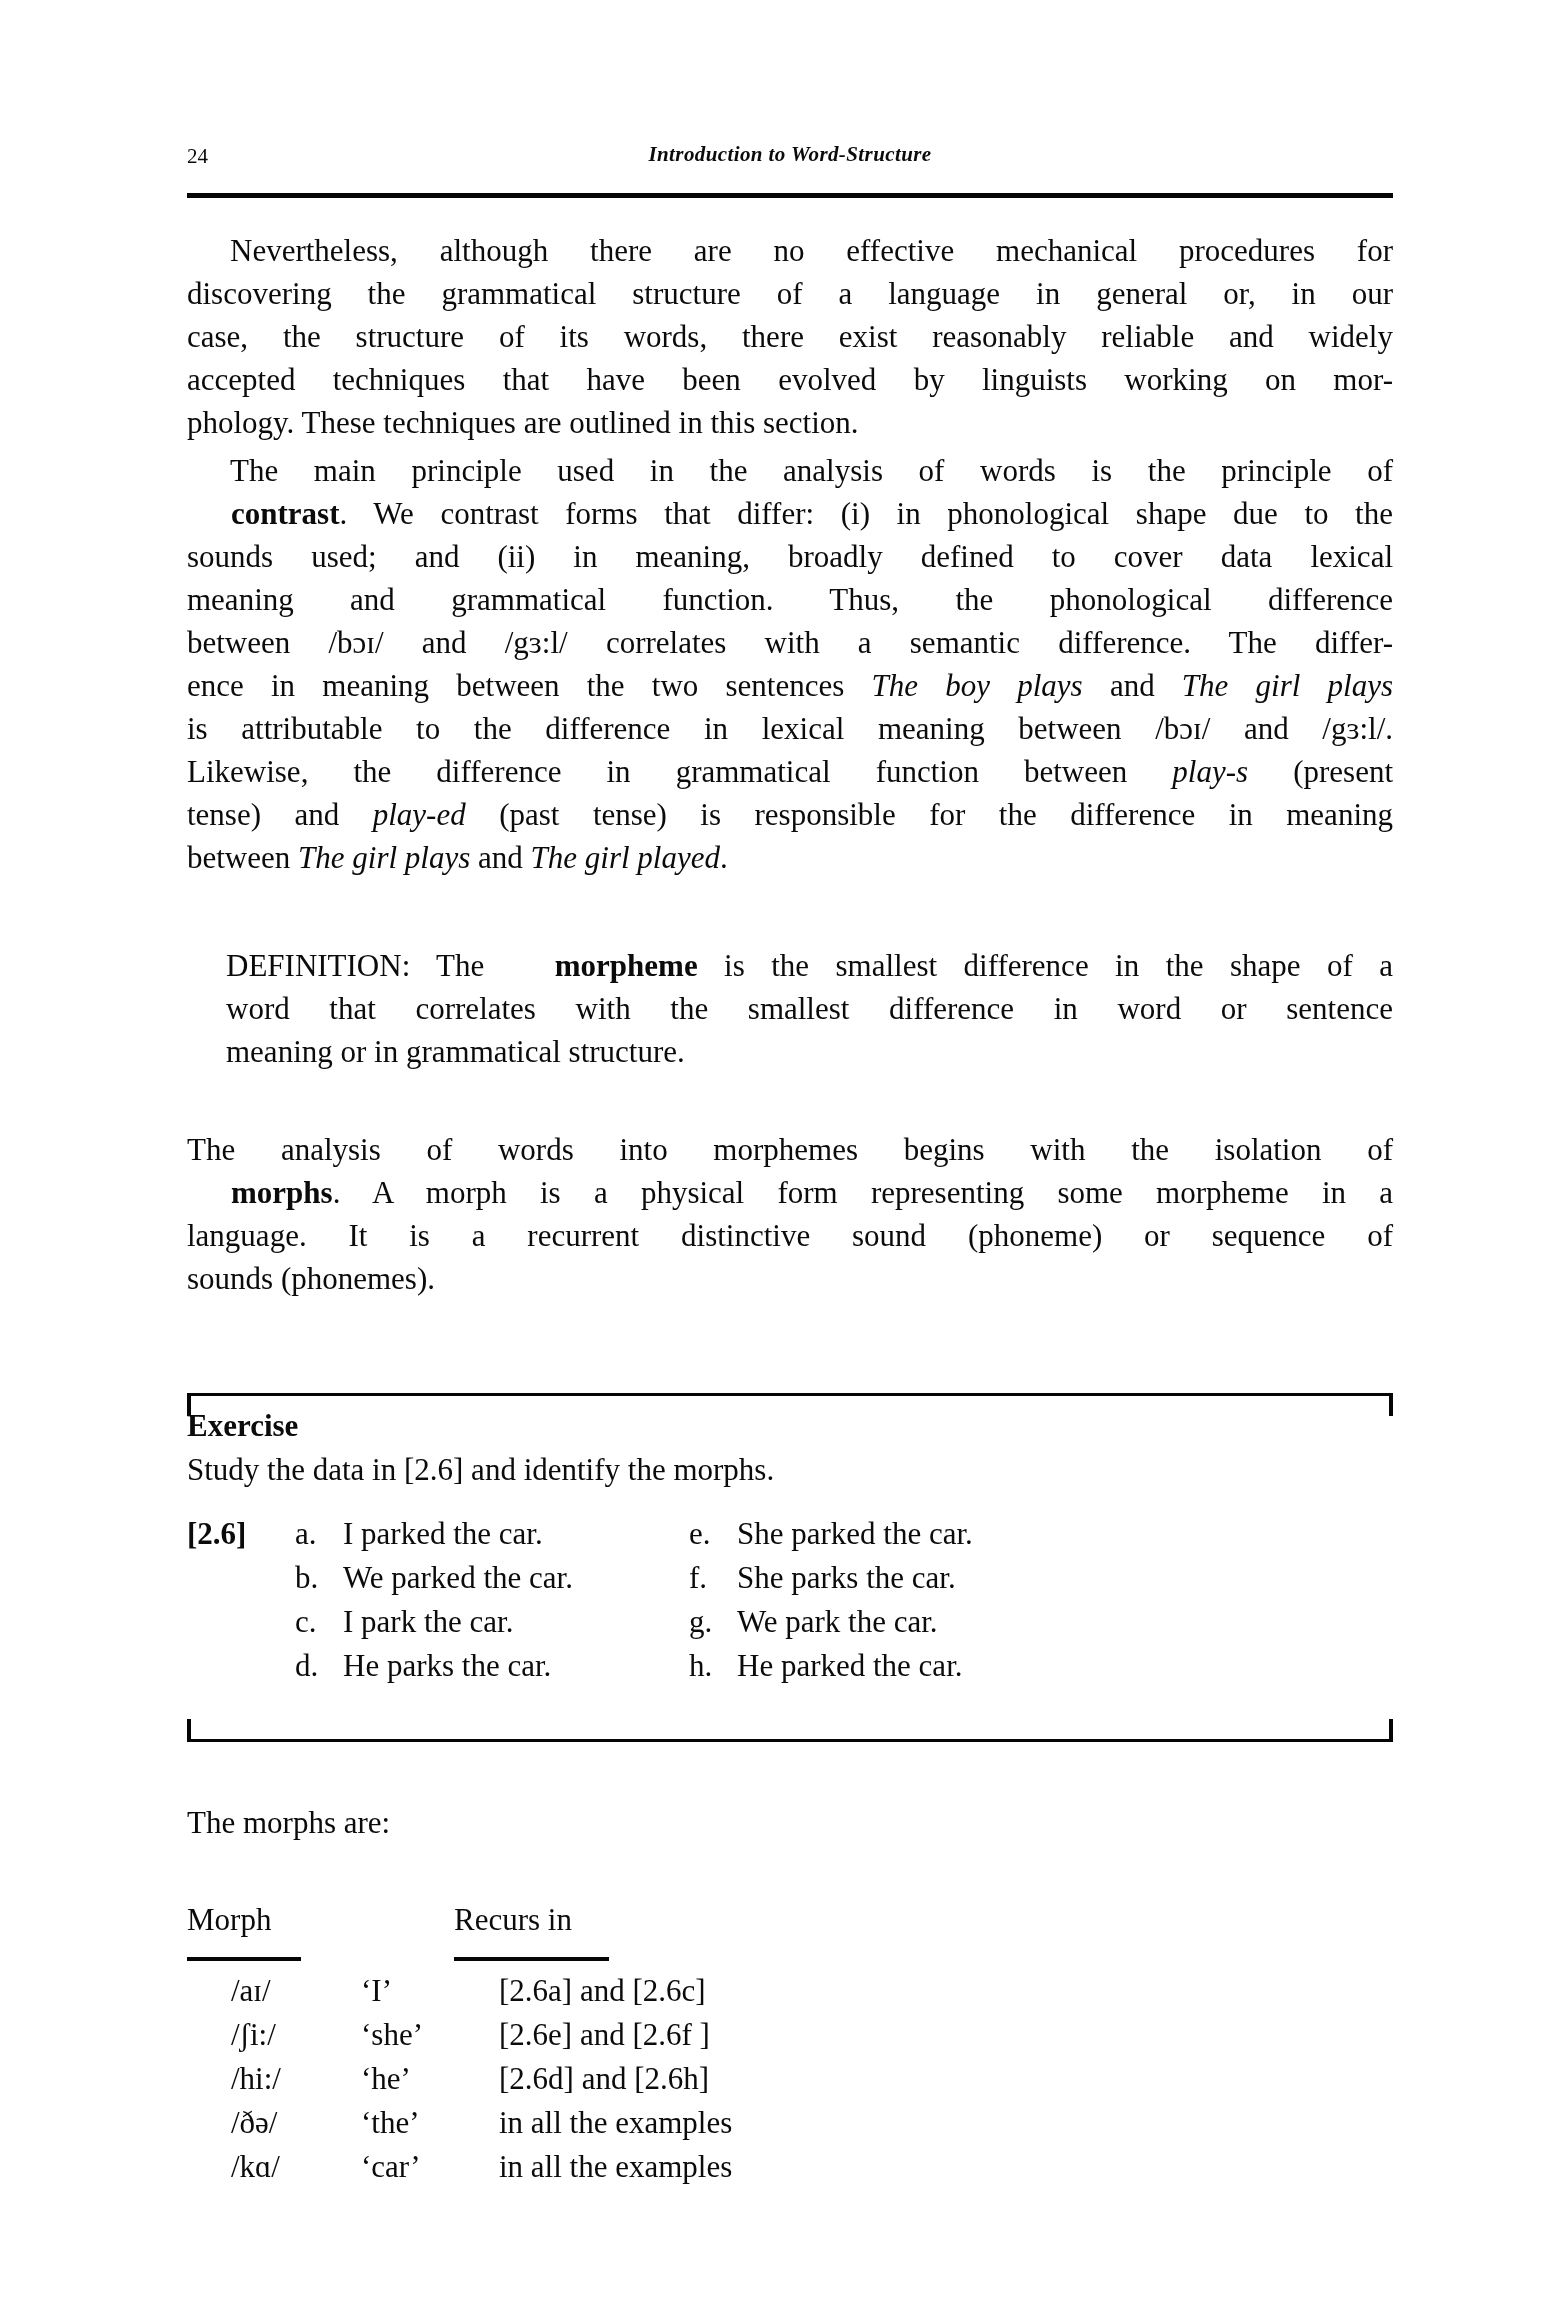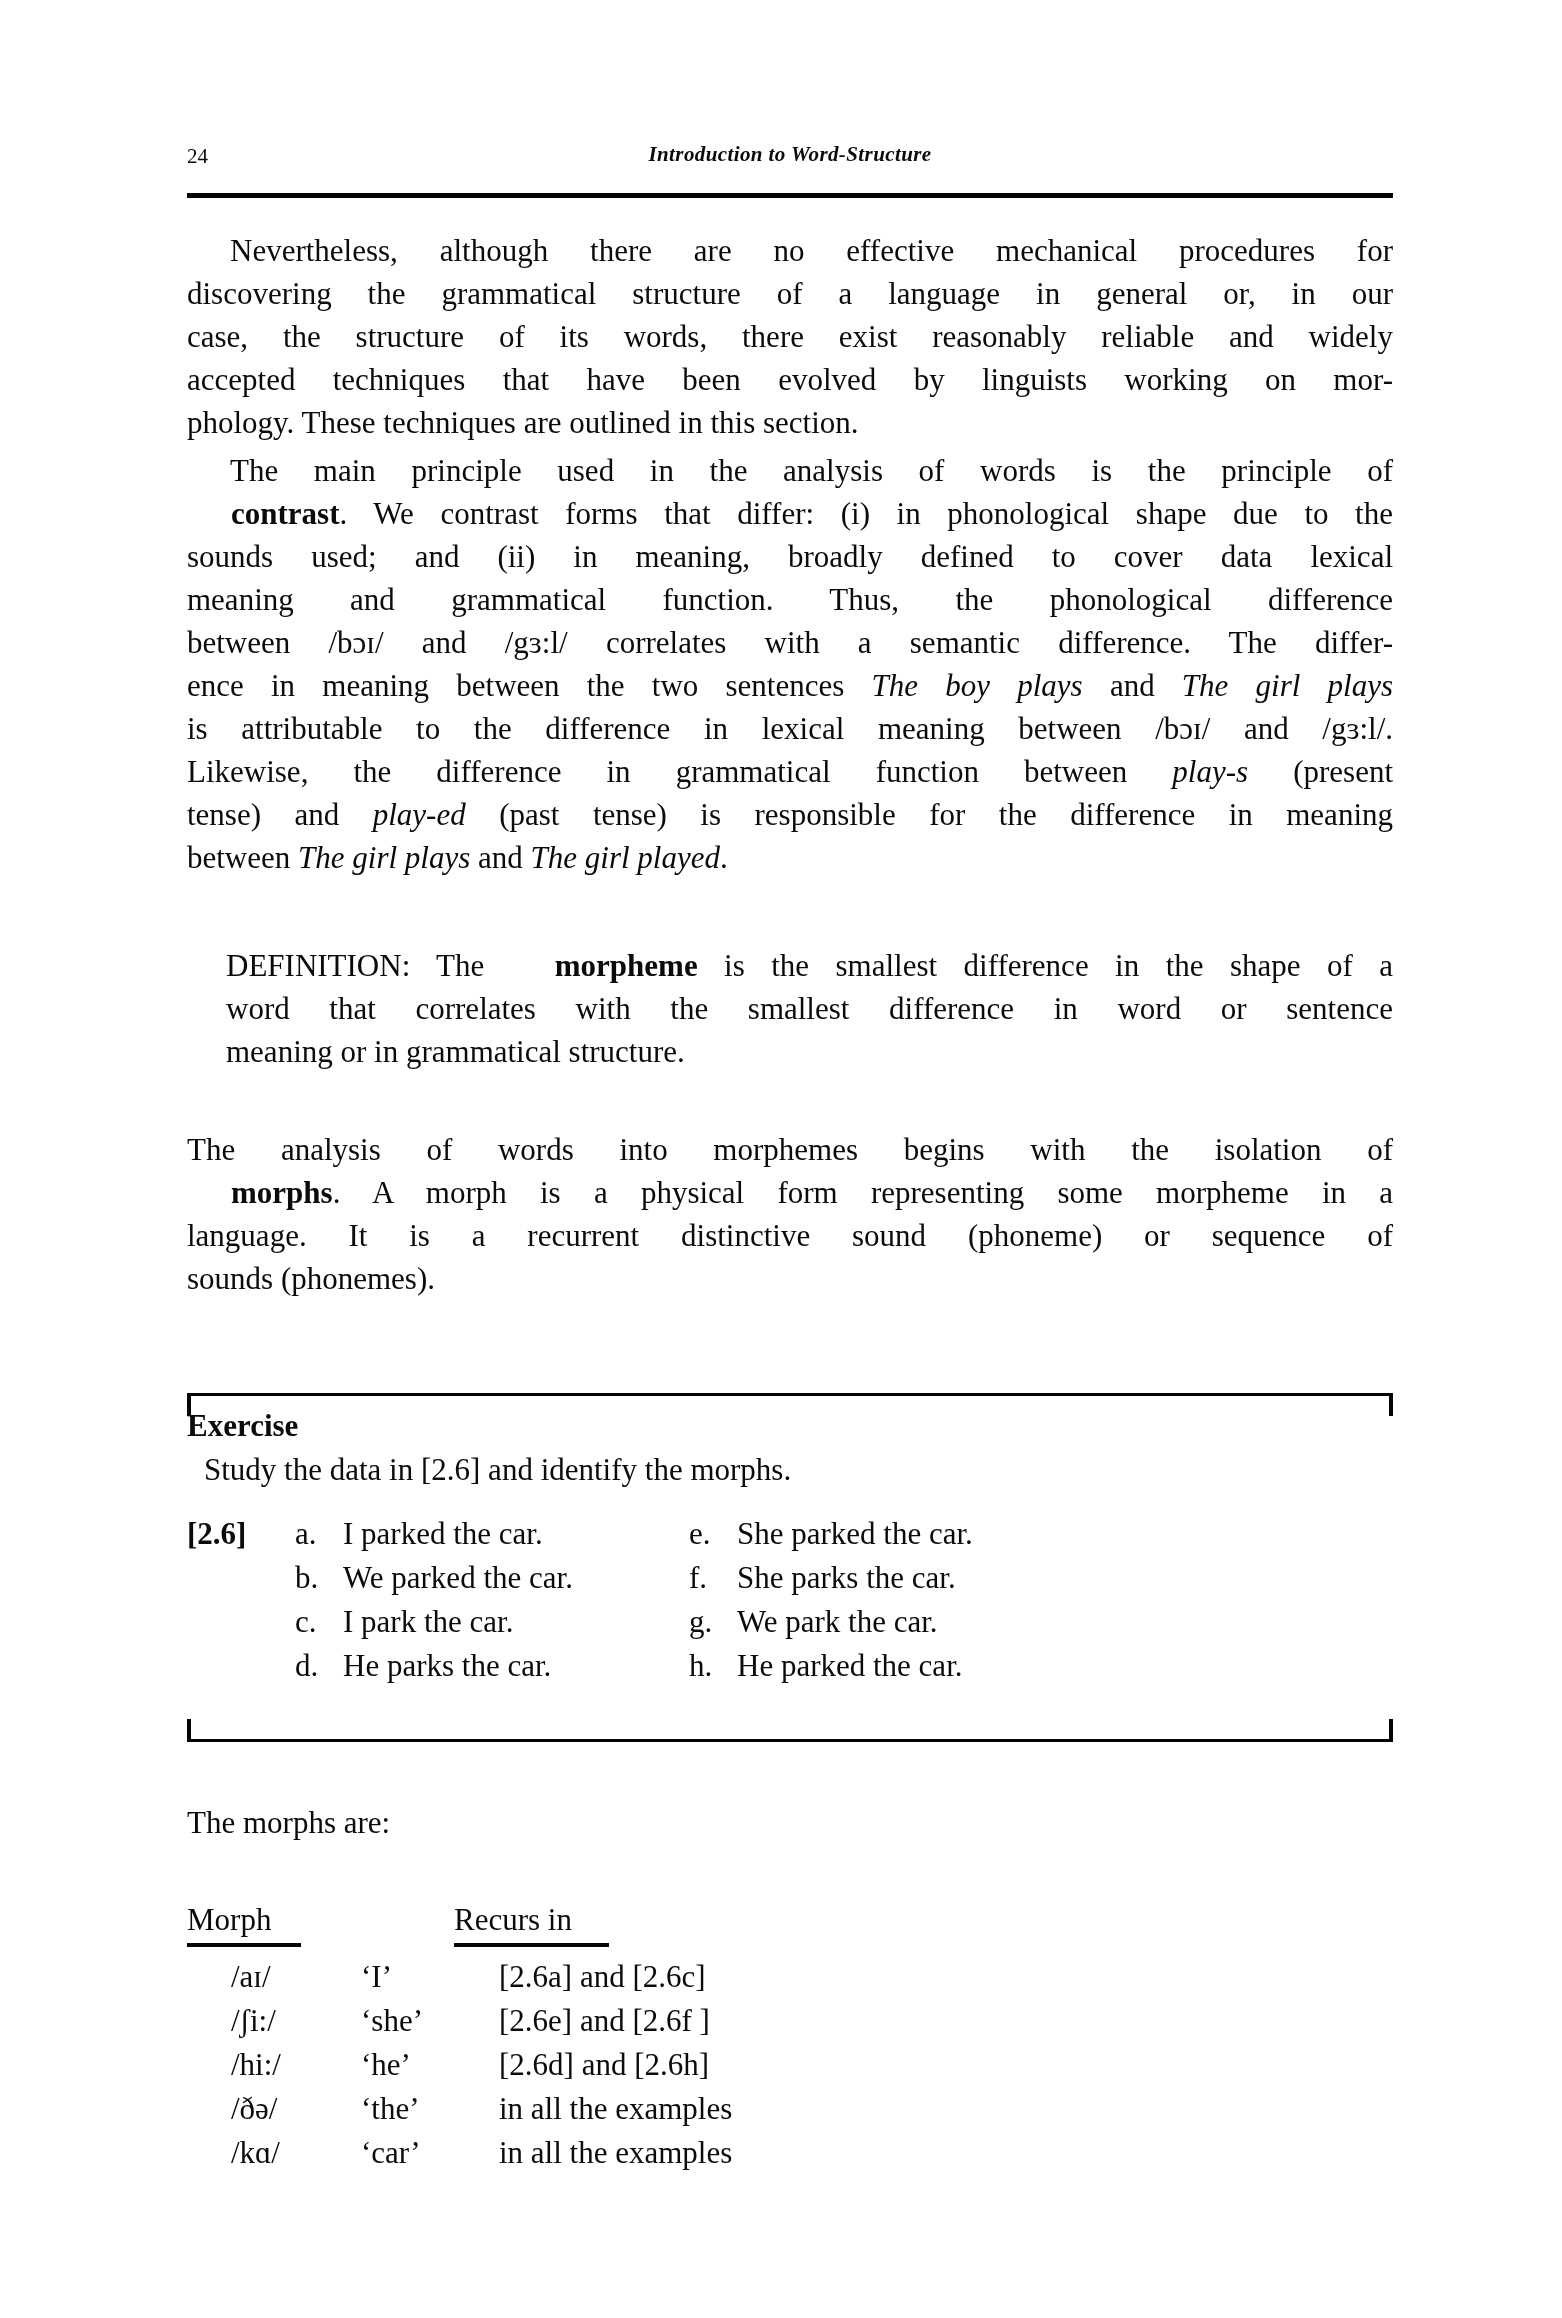--- a/index.html
+++ b/index.html
@@ -25,35 +25,35 @@
   #p2{left:187px;top:449px;}
   #def{left:226px;top:944px;width:1167px;}
   #morphs-para{left:187px;top:1128px;}
   
   .ex-box{left:187px;top:1393px;width:1206px;height:343px;
     border-top:3.9px solid #050505;border-bottom:3.9px solid #050505;box-sizing:content-box;}
   .tick{position:absolute;width:3.9px;height:20px;background:#050505;}
   .tick.tl{left:0;top:0;}  .tick.tr{right:0;top:0;}
   .tick.bl{left:0;bottom:0;} .tick.br{right:0;bottom:0;}
   .ex-heading{position:absolute;left:0;top:12.4px;font-weight:bold;}
-  .ex-instruction{position:absolute;left:17px;top:56px;}
+  .ex-instruction{position:absolute;left:0;top:56px;}
   .ex-rows{position:absolute;left:0;top:116px;width:1206px;}
   .ex-row{display:flex;line-height:44px;}
   .xc-label{width:108px;font-weight:bold;flex:0 0 auto;}
   .xc-letter{width:48px;flex:0 0 auto;}
   .xc-text{width:346px;flex:0 0 auto;}
   .xc-letter2{width:48px;flex:0 0 auto;}
   .xc-text2{flex:1 1 auto;}
   
   #morphs-intro{left:187px;top:1805px;}
   .m-table{left:187px;top:1901px;width:1206px;}
   .t-head{display:flex;line-height:37px;margin-bottom:7.7px;}
   .t-h1{width:267px;flex:0 0 auto;}
   .t-h2{flex:1 1 auto;}
-  .u-span{display:inline-block;border-bottom:4.6px solid #050505;padding-bottom:5px;}
+  .u-span{display:inline-block;border-bottom:4.6px solid #050505;padding-bottom:19px;}
   .t-h1 .u-span{width:114px;}
   .t-h2 .u-span{width:155px;}
   .t-row{display:flex;line-height:44px;}
   .t-morph{width:130px;flex:0 0 auto;margin-left:44px;}
   .t-gloss{width:138px;flex:0 0 auto;}
   .t-recurs{flex:1 1 auto;}
 </style>
 </head>
 <body>
 

